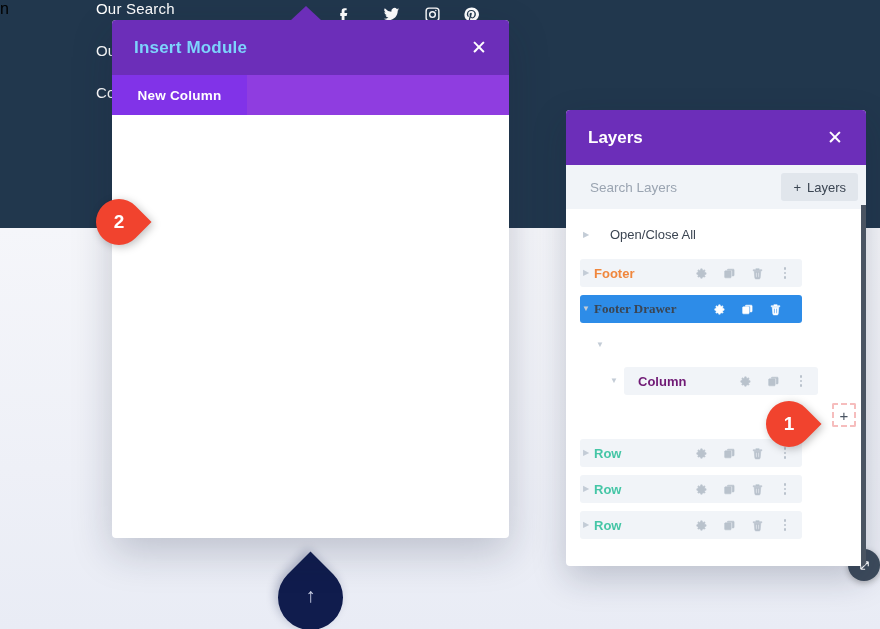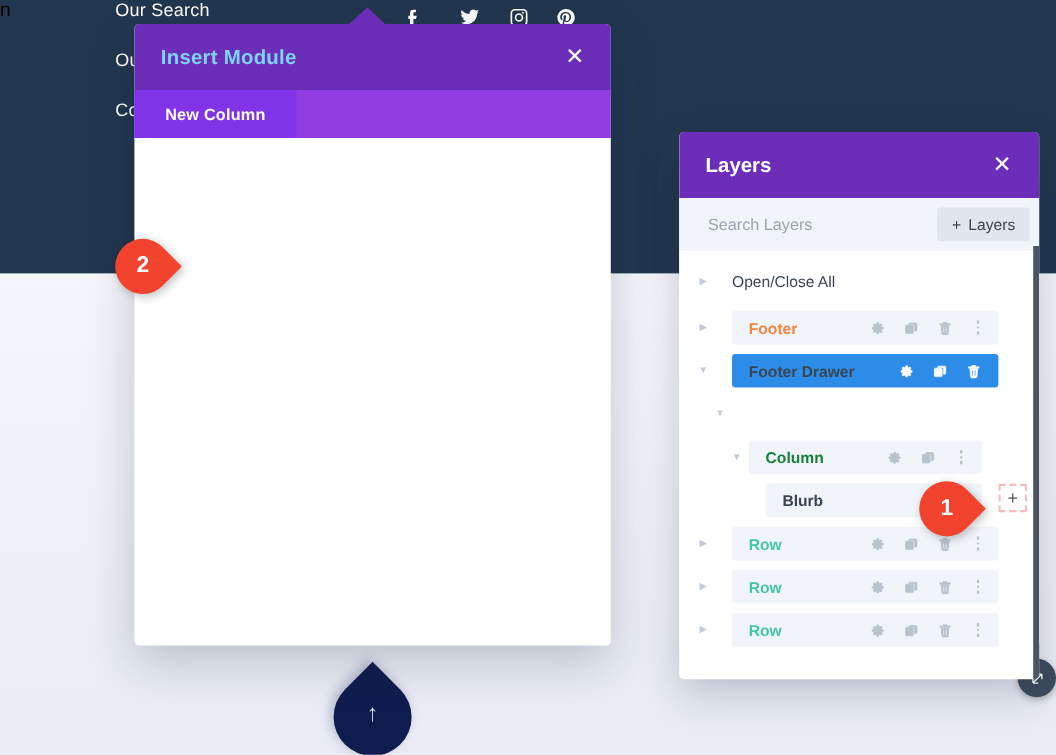--- a/index.html
+++ b/index.html
@@ -166,35 +166,35 @@
   }
   .layer-name { font-weight:bold; font-size:13px; white-space:nowrap; }
   .layer-actions { display:flex; align-items:center; gap:14px; }
   .layer-actions .act { width:14px; height:14px; display:flex; align-items:center; justify-content:center; cursor:pointer; }
   .layer-actions .act svg { width:13px; height:13px; }
 
   
   #row-openclose { margin-bottom:10px; }
   #row-openclose .oc-label { position:absolute; left:44px; color:#3b4552; font-size:13px; line-height:28px; }
 
-  .ind0 .layer-pill { margin-left:44px; width:222px;gap:36px; }
+  .ind0 .layer-pill { margin-left:14px; width:222px;gap:36px; }
   .ind1 .layer-pill { margin-left:44px; width:208px; }
   .ind2 .layer-pill { margin-left:58px; width:194px; }
   .ind3 .layer-pill { margin-left:72px; width:180px; }
   .ind0 .twisty { left:14px; }
   .ind1 .twisty { left:28px; }
   .ind2 .twisty { left:42px; }
 
-  .sel .layer-pill { background:#2d8ce8; }
+  .sel .layer-pill { background:#2d8ce8;font-family:Liberation Serif, serif; }
   .sel .layer-name { color:#ffffff; }
   .sel .layer-actions svg { stroke:#ffffff; fill:#ffffff; }
 
   .c-orange .layer-name { color:#f0873d; }
   .c-green  .layer-name { color:#45c6a6; }
-  .c-grey   .layer-name { color:#15803d; }
+  .c-grey   .layer-name { color:#701a75; }
   .c-dark   .layer-name { color:#3b4552; }
 
   .icon-grey svg { fill:#b9c2cc; stroke:#b9c2cc; }
   .icon-dark svg { fill:#5a6573; stroke:#5a6573; }
 
   .dots { display:flex; flex-direction:column; gap:2px; align-items:center; }
   .dots i { width:2.5px; height:2.5px; background:#b9c2cc; border-radius:50%; display:block; }
   .sel .dots i { background:#fff; }
 
   
@@ -393,37 +393,20 @@
               </span>
               <span class="act dots">
                 <i></i>
                 <i></i>
                 <i></i>
               </span>
             </span>
           </div>
         </div>
         <div class="layer-row ind3 c-dark">
-          <div class="layer-pill">
-            <span class="layer-name">Blurb</span>
-            <span class="layer-actions">
-              <span class="act icon-dark">
-                <svg viewBox="0 0 24 24">
-                  <path d="M12 8.5a3.5 3.5 0 1 0 0 7 3.5 3.5 0 0 0 0-7zm0 5.3a1.8 1.8 0 1 1 0-3.6 1.8 1.8 0 0 1 0 3.6z"></path>
-                  <path d="M20.5 13.3v-2.6l-2.2-.4a6.6 6.6 0 0 0-.7-1.7l1.3-1.8-1.8-1.8-1.8 1.3a6.6 6.6 0 0 0-1.7-.7l-.4-2.2h-2.6l-.4 2.2a6.6 6.6 0 0 0-1.7.7L6.7 5l-1.8 1.8 1.3 1.8a6.6 6.6 0 0 0-.7 1.7l-2.2.4v2.6l2.2.4c.2.6.4 1.2.7 1.7L4.9 17.3l1.8 1.8 1.8-1.3c.5.3 1.1.5 1.7.7l.4 2.2h2.6l.4-2.2c.6-.2 1.2-.4 1.7-.7l1.8 1.3 1.8-1.8-1.3-1.8c.3-.5.5-1.1.7-1.7z"></path>
-                </svg>
-              </span>
-              <span class="act icon-dark">
-                <svg viewBox="0 0 24 24">
-                  <rect x="3" y="7" width="12" height="13" rx="1.5"></rect>
-                  <path d="M8 5.5A1.5 1.5 0 0 1 9.5 4H19a1.5 1.5 0 0 1 1.5 1.5V15a1.5 1.5 0 0 1-1.5 1.5h-2V7.5A1.5 1.5 0 0 0 15.5 6H8z"></path>
-                </svg>
-              </span>
-            </span>
-          </div>
           <span id="add-module-target">+</span>
         </div>
         <div class="layer-row ind0 c-green">
           <span class="twisty">▶</span>
           <div class="layer-pill">
             <span class="layer-name">Row</span>
             <span class="layer-actions">
               <span class="act icon-grey">
                 <svg viewBox="0 0 24 24">
                   <path d="M12 8.5a3.5 3.5 0 1 0 0 7 3.5 3.5 0 0 0 0-7zm0 5.3a1.8 1.8 0 1 1 0-3.6 1.8 1.8 0 0 1 0 3.6z"></path>

